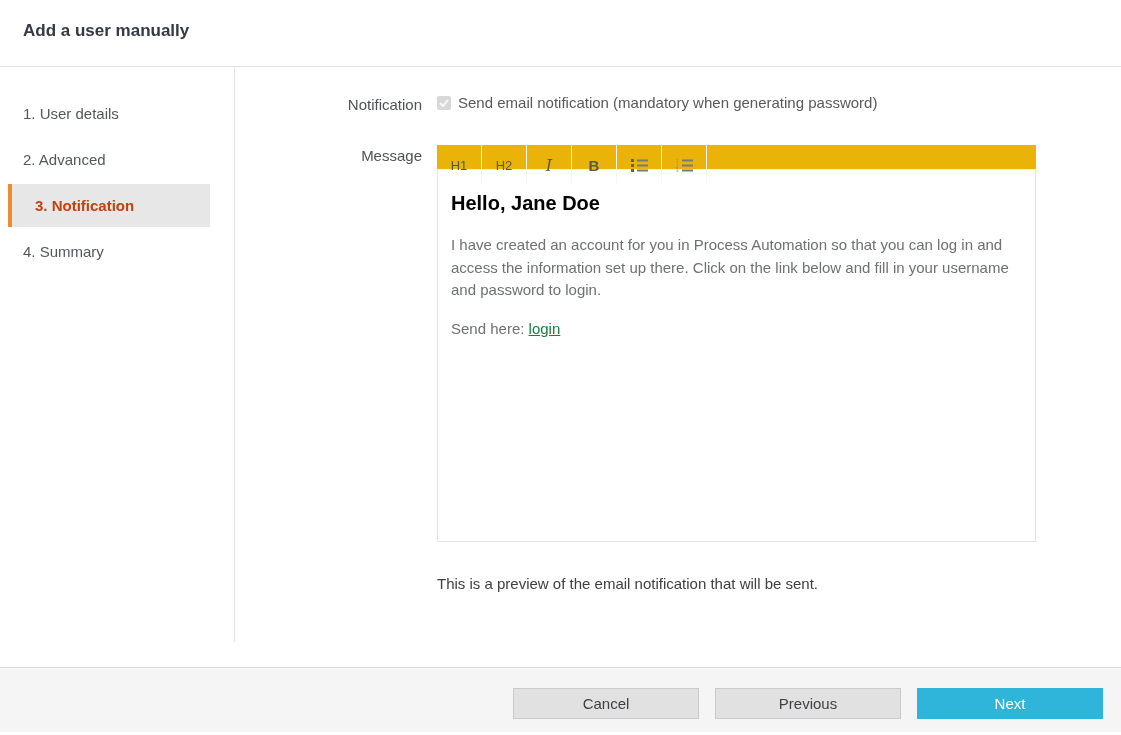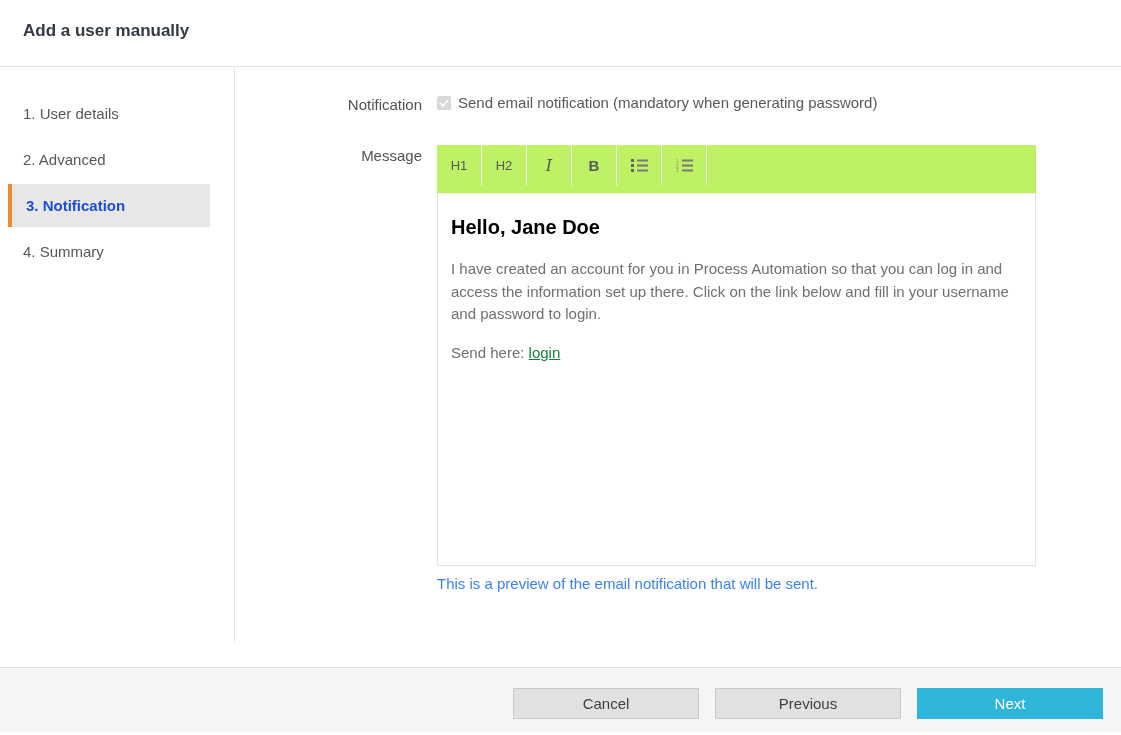--- a/index.html
+++ b/index.html
@@ -6,44 +6,44 @@
   html,body { width:1121px; height:735px; background:#fff; font-family:"Liberation Sans", sans-serif; }
   .app { position:relative; width:1121px; height:735px; background:#fff; overflow:hidden; }
 
   
   .header { position:absolute; top:0; left:0; width:1121px; height:67px; background:#fff; border-bottom:1px solid #e2e2e2;padding-left:24px; }
   .page-title { position:absolute; left:23px; top:21px; font-size:17px; font-weight:700; color:#333a41; }
 
   
   .sidebar { position:absolute; top:67px; left:0; width:235px; height:575px; border-right:1px solid #e4e4e4; padding-top:25px; background:#fff;text-align:right; }
   .step { height:43px; margin-bottom:3px; display:flex; align-items:center; padding-left:23px; font-size:15px; color:#54585c; cursor:pointer; }
-  .step.active { margin-left:8px; width:202px; border-left:4px solid #ef8b2e; padding-left:14px; background:#e7e7e7; font-weight:700; color:#1d4ed8; }
+  .step.active { margin-left:8px; width:202px; border-left:4px solid #ef8b2e; padding-left:23px; background:#e7e7e7; font-weight:700; color:#c2410c; }
 
   
   .field-label { position:absolute; left:235px; width:187px; text-align:right; font-size:15px; color:#4f5256; }
   .label-notification { top:96px; }
   .label-message { top:147px; }
 
   
   .checkbox-row { position:absolute; left:437px; top:94px; display:flex; align-items:center; }
   .checkbox { width:14px; height:14px; background:#d8d8d8; border-radius:2px; display:inline-flex; align-items:center; justify-content:center; flex:0 0 auto; }
   .checkbox-label { margin-left:7px; font-size:15px; color:#58595b; }
 
   
   .editor { position:absolute; left:437px; top:145px; width:599px; }
-  .toolbar { height:48px; background:#bef264; display:flex; }
+  .toolbar { height:24px; background:#eab308; display:flex; }
   .toolbar button { width:45px; height:40px; border:none; border-right:1px solid #f7f7f7; background:transparent; color:#55585c; font-size:13px; font-family:"Liberation Sans", sans-serif; display:flex; align-items:center; justify-content:center; cursor:pointer; }
   .toolbar button.italic { font-family:"DejaVu Serif", serif; font-style:italic; font-size:16px; }
   .toolbar button.bold { font-weight:700; font-size:15px; }
   .editor-content { height:373px; background:#fff; border:1px solid #e3e3e3; border-top:1px solid #f0f0f0; padding:22px 13px 0; overflow:hidden; }
   .editor-content h2 { font-size:20px; font-weight:700; color:#000000; margin:0 0 19px; }
   .editor-content p { font-size:15px; line-height:22.5px; color:#6e7073; margin:0 0 16px; }
   .editor-content a { color:#15803d; text-decoration:underline; cursor:pointer; }
 
-  .hint { position:absolute; left:437px; top:575px; font-size:15px; color:#3b82f6; }
+  .hint { position:absolute; left:437px; top:575px; font-size:15px; color:#404040; }
 
   
   .footer { position:absolute; left:0; top:667px; width:1121px; height:65px; background:#f5f5f6; border-top:1px solid #dbdbdb; display:flex; justify-content:flex-end; align-items:flex-start; padding:20px 18px 0; gap:16px; }
   .btn { width:186px; height:31px; font-size:15px; font-family:"Liberation Sans", sans-serif; background:#e1e1e1; border:1px solid #cacaca; color:#3d3f42; cursor:pointer; }
   .btn.primary { background:#2fb4da; border-color:#2fb4da; color:#fff; }
 </style>
 </head>
 <body>
 
 <div class="app">

